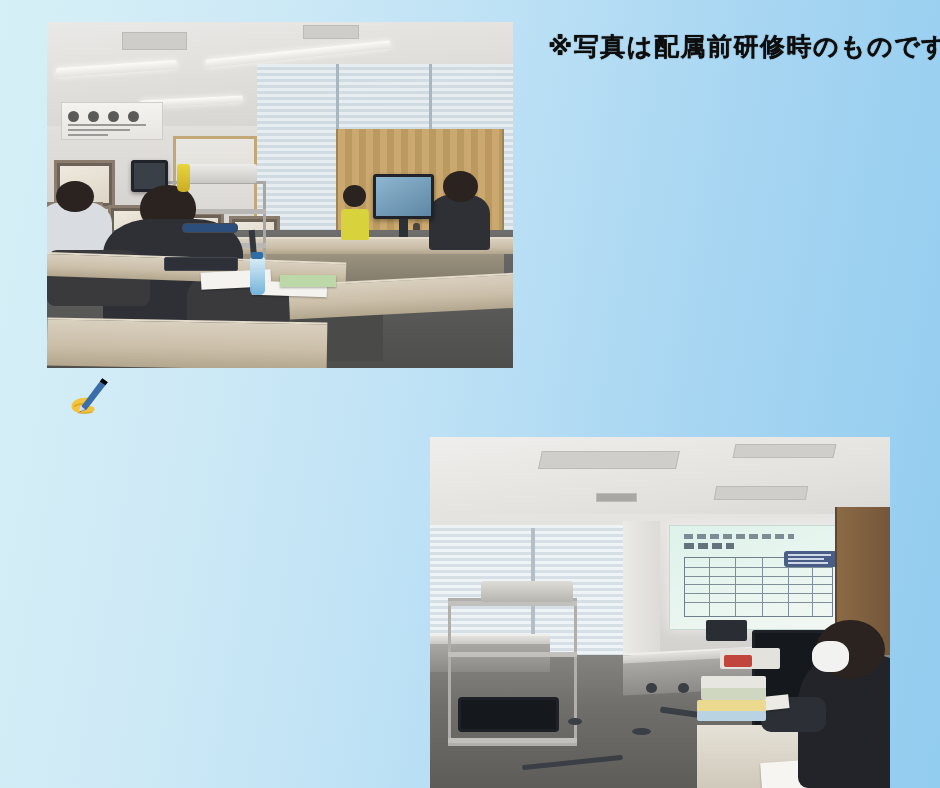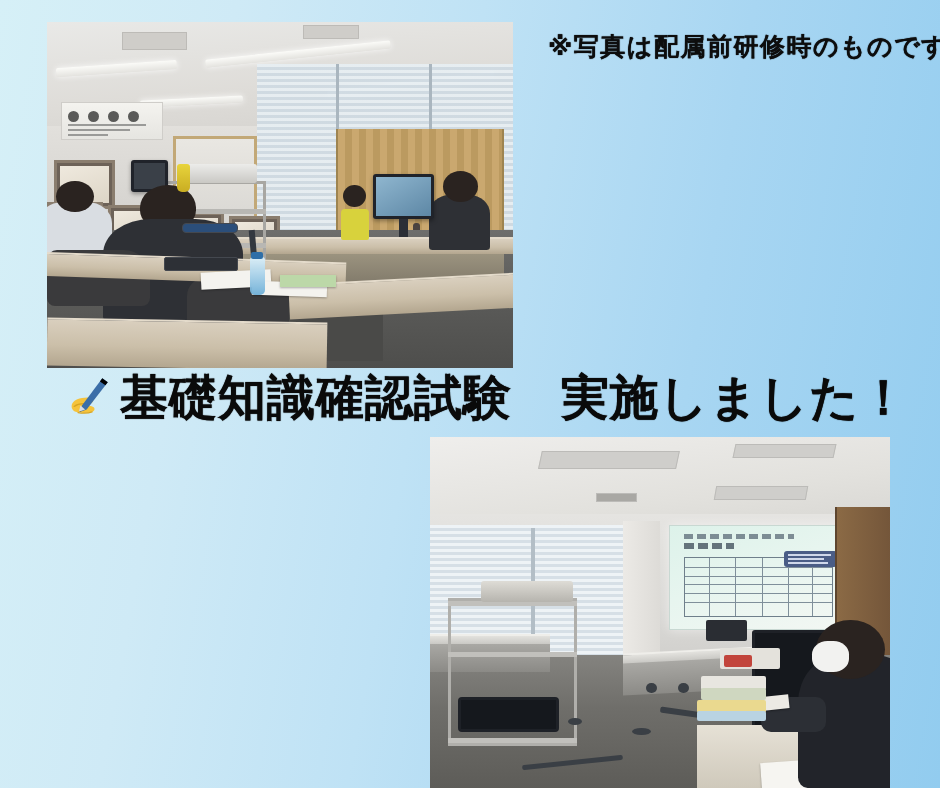--- a/index.html
+++ b/index.html
@@ -247,21 +247,20 @@
 <div class="headline">
   <svg class="emoji-pen" viewBox="0 0 64 64">
     <path d="M10 46c-1-5 2-9 7-11 5-2 12-3 17-2 3 1 4 3 3 5-2 3-7 4-11 4 4 1 9 1 12 3 2 2 1 5-2 6-6 2-15 2-21 0-3-1-4-3-5-5z" fill="#f5c33b"></path>
     <path d="M13 44c4-3 12-4 18-3" fill="none" stroke="#d9a521" stroke-width="1.6" stroke-linecap="round"></path>
     <path d="M18 52c6 1 13 1 18-1" fill="none" stroke="#d9a521" stroke-width="1.6" stroke-linecap="round"></path>
     <path d="M49 8l7 5-27 35-8 3 2-8z" fill="#3b6ea8"></path>
     <path d="M49 8l7 5-3 4-7-5z" fill="#2b5party"></path>
     <path d="M21 43l-2 8 8-3z" fill="#d9dde3"></path>
     <path d="M19 51l3-1-1 1z" fill="#2c2c2c"></path>
   </svg>
-  <span>基礎知識確認試験　実施しました！</span>
 </div>
 
 <div class="photo" id="photo-bottom">
   <div class="scene">
 
     <div class="b-ceiling"></div>
     <div class="b-vent" style="left:24%;top:4%;width:30%;height:5%;transform:skewX(-12deg);"></div>
     <div class="b-vent" style="left:66%;top:2%;width:22%;height:4%;transform:skewX(-12deg);"></div>
     <div class="b-vent" style="left:62%;top:14%;width:20%;height:4%;transform:skewX(-10deg);"></div>
     <div class="b-vent" style="left:36%;top:16%;width:9%;height:2.6%;background:#a9a8a4;"></div>

